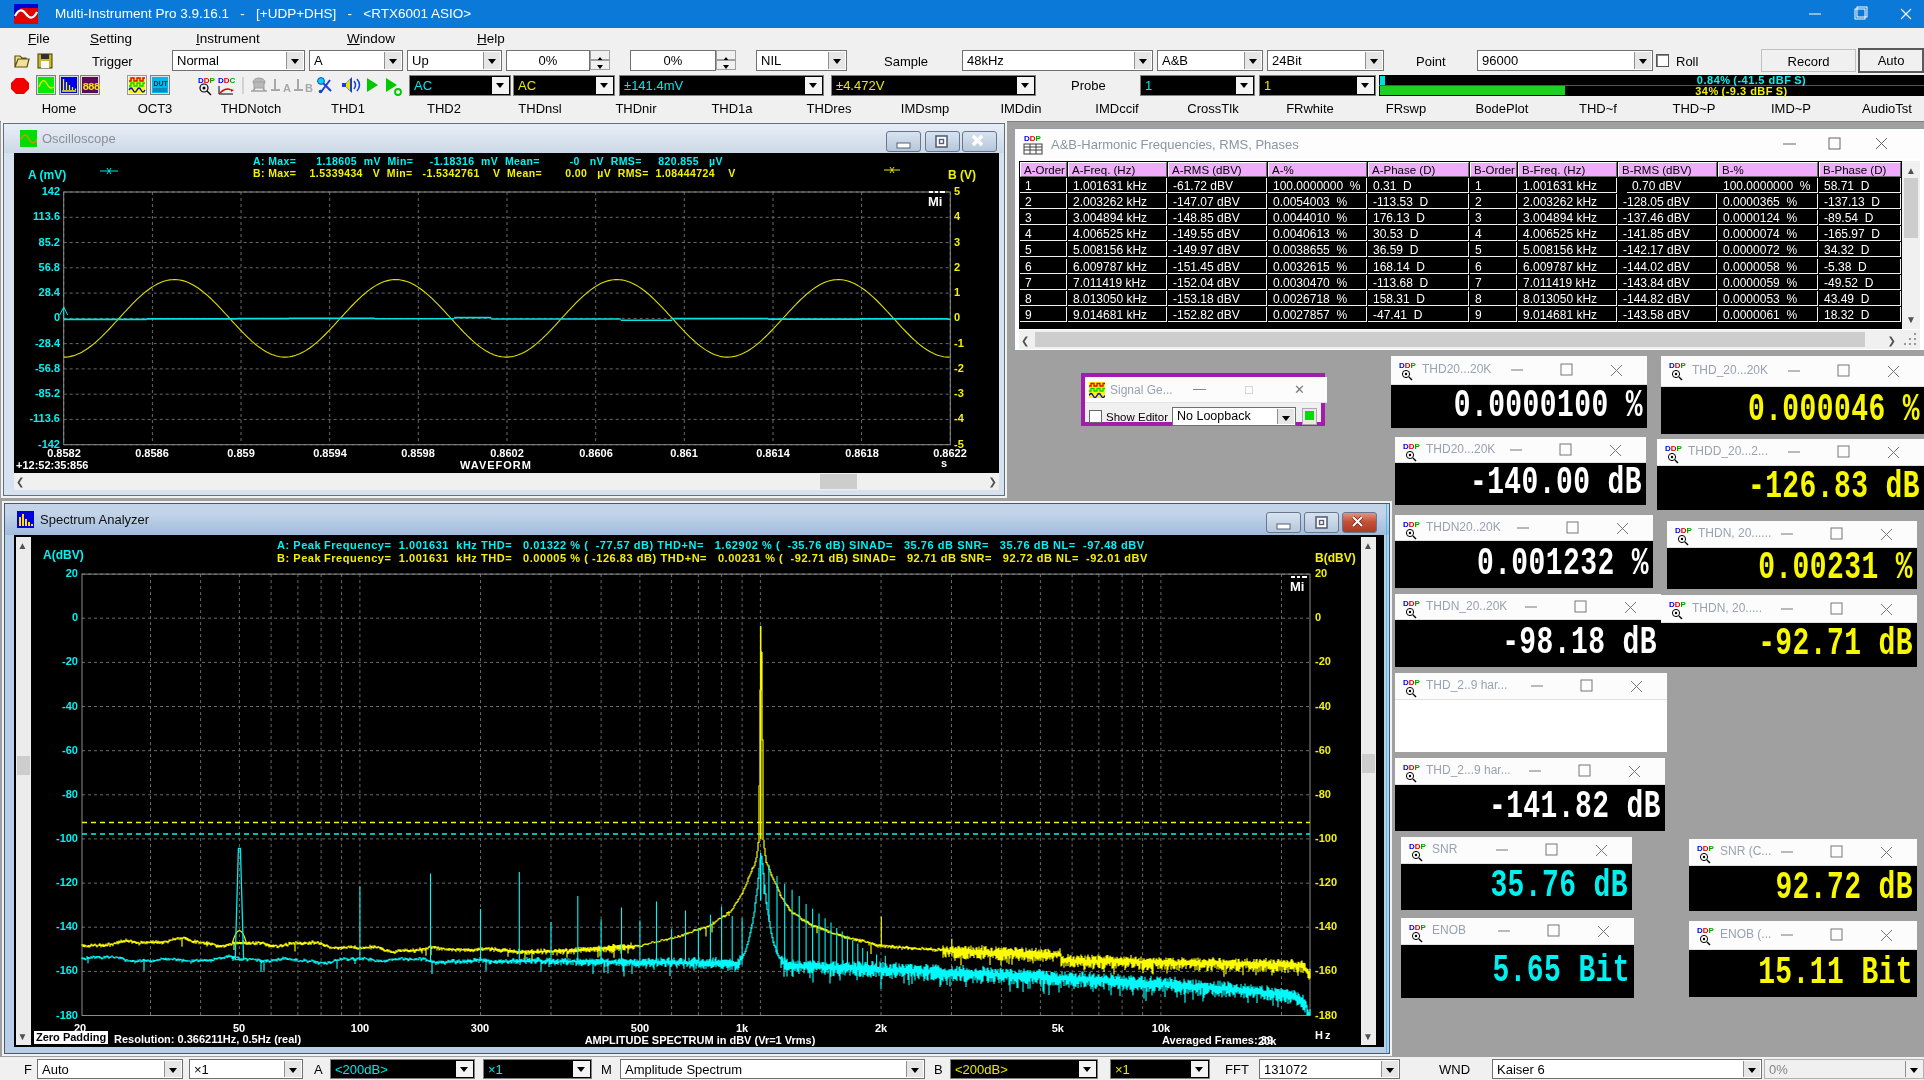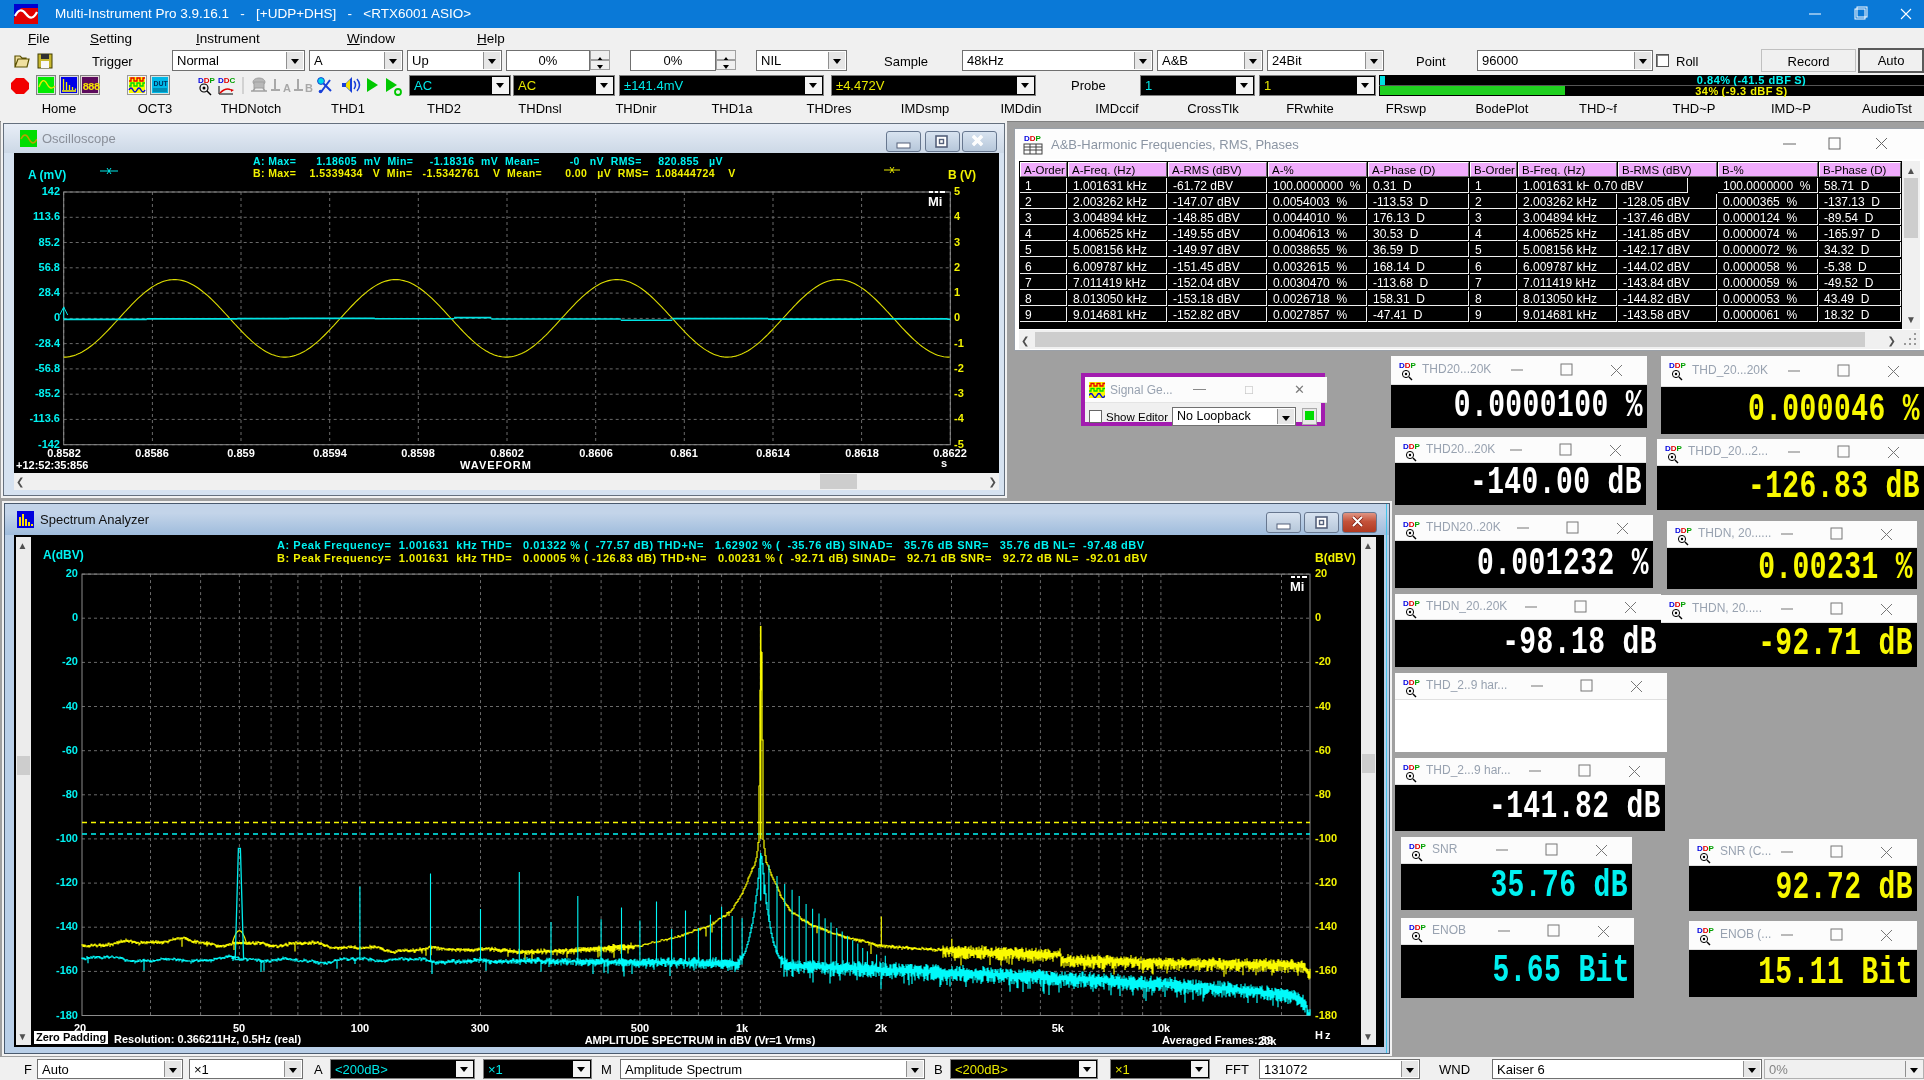--- a/index.html
+++ b/index.html
@@ -357,21 +357,21 @@
 <div class="cell hcell" style="left:599px;top:1px;width:99px;height:15px">B-RMS (dBV)</div>
 <div class="cell hcell" style="left:699px;top:1px;width:100px;height:15px">B-%</div>
 <div class="cell hcell" style="left:800px;top:1px;width:82px;height:15px">B-Phase (D)</div>
 <div class="cell dcell" style="left:1px;top:17px;width:47px;height:15px">1</div>
 <div class="cell dcell" style="left:49px;top:17px;width:99px;height:15px">1.001631 kHz</div>
 <div class="cell dcell" style="left:149px;top:17px;width:99px;height:15px">-61.72 dBV</div>
 <div class="cell dcell" style="left:249px;top:17px;width:99px;height:15px">100.0000000&nbsp;&nbsp;%</div>
 <div class="cell dcell" style="left:349px;top:17px;width:101px;height:15px">0.31&nbsp;&nbsp;D</div>
 <div class="cell dcell" style="left:451px;top:17px;width:47px;height:15px">1</div>
 <div class="cell dcell" style="left:499px;top:17px;width:99px;height:15px">1.001631 kHz</div>
-<div class="cell dcell" style="left:570px;top:17px;width:99px;height:15px">0.70 dBV</div>
+<div class="cell dcell" style="left:608px;top:17px;width:99px;height:15px">0.70 dBV</div>
 <div class="cell dcell" style="left:699px;top:17px;width:100px;height:15px">100.0000000&nbsp;&nbsp;%</div>
 <div class="cell dcell" style="left:800px;top:17px;width:82px;height:15px">58.71&nbsp;&nbsp;D</div>
 <div class="cell dcell" style="left:1px;top:33px;width:47px;height:15px">2</div>
 <div class="cell dcell" style="left:49px;top:33px;width:99px;height:15px">2.003262 kHz</div>
 <div class="cell dcell" style="left:149px;top:33px;width:99px;height:15px">-147.07 dBV</div>
 <div class="cell dcell" style="left:249px;top:33px;width:99px;height:15px">0.0054003&nbsp;&nbsp;%</div>
 <div class="cell dcell" style="left:349px;top:33px;width:101px;height:15px">-113.53&nbsp;&nbsp;D</div>
 <div class="cell dcell" style="left:451px;top:33px;width:47px;height:15px">2</div>
 <div class="cell dcell" style="left:499px;top:33px;width:99px;height:15px">2.003262 kHz</div>
 <div class="cell dcell" style="left:599px;top:33px;width:99px;height:15px">-128.05 dBV</div>
@@ -876,21 +876,21 @@
 <div class="lbl" style="left:934px;top:5px">B</div>
 <div class="bcombo" style="left:950px;top:2px;width:148px;height:20px">
       <div class="t" style="color:#e8e800">&lt;200dB&gt;</div>
       <div class="db"></div>
     </div>
 <div class="bcombo" style="left:1110px;top:2px;width:100px;height:20px">
       <div class="t" style="color:#e8e800">×1</div>
       <div class="db"></div>
     </div>
 <div class="lbl" style="left:1225px;top:5px">FFT</div>
-<div class="combo" style="left:1259px;top:2px;width:161px;height:20px">
+<div class="combo" style="left:1259px;top:2px;width:141px;height:20px">
       <div class="t">131072</div>
       <div class="db"></div>
     </div>
 <div class="lbl" style="left:1439px;top:5px">WND</div>
 <div class="combo" style="left:1492px;top:2px;width:270px;height:20px">
       <div class="t">Kaiser 6</div>
       <div class="db"></div>
     </div>
 <div class="combo" style="left:1764px;top:2px;width:160px;height:20px;background:#f0f0f0;border-color:#b0b0b0">
       <div class="t" style="color:#848484">0%</div>

